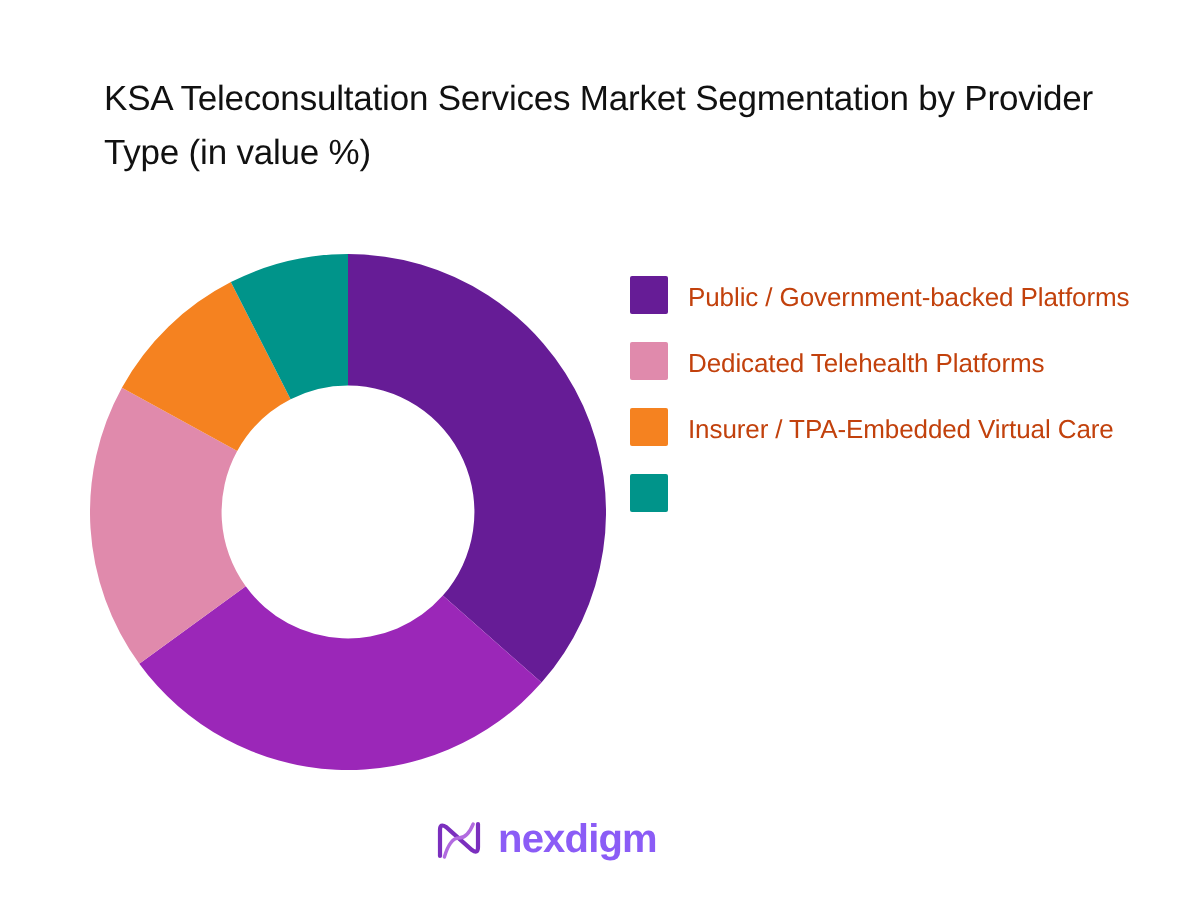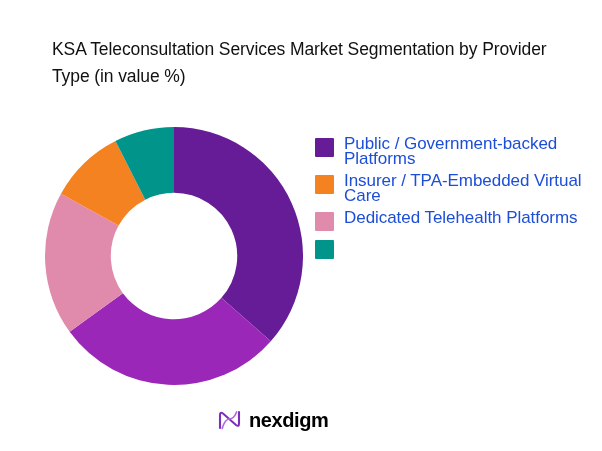--- a/index.html
+++ b/index.html
@@ -57,41 +57,41 @@
   }
   .legend-swatch {
     width: 19px;
     height: 19px;
     flex: 0 0 19px;
     margin-top: 2px;
     margin-right: 10px;
     border-radius: 1px;
   }
   .legend-label {
-    font-size: 17px;
-    line-height: 15px;
-    color: #1d4ed8;
+    font-size: 13px;
+    line-height: 26px;
+    color: #c2410c;
     letter-spacing: -0.05px;
   }
   #logo {
     position: absolute;
     left: 216px;
     top: 407px;
     display: flex;
     align-items: center;
     gap: 7px;
   }
   #logo-mark {
     display: block;
   }
   #logo-text {
     font-size: 20px;
     font-weight: 700;
     letter-spacing: -0.4px;
-    color: #000000;
+    color: #8b5cf6;
   }
 </style>
 </head>
 <body>
 
 <div id="page">
 
   <div id="chart-title">
     <span>KSA Teleconsultation Services Market Segmentation by</span>
     <span>Provider Type (in value %)</span>
@@ -108,26 +108,26 @@
         </g>
     </svg>
   </div>
 
   <div id="legend">
       <div class="legend-item">
         <span class="legend-swatch" style="background: rgb(102, 28, 150);"></span>
         <span class="legend-label">Public / Government-backed Platforms</span>
       </div>
       <div class="legend-item">
+        <span class="legend-swatch" style="background: rgb(224, 138, 172);"></span>
+        <span class="legend-label">Dedicated Telehealth Platforms</span>
+      </div>
+      <div class="legend-item">
         <span class="legend-swatch" style="background: rgb(245, 130, 32);"></span>
         <span class="legend-label">Insurer / TPA-Embedded Virtual Care</span>
-      </div>
-      <div class="legend-item">
-        <span class="legend-swatch" style="background: rgb(224, 138, 172);"></span>
-        <span class="legend-label">Dedicated Telehealth Platforms</span>
       </div>
       <div class="legend-item">
         <span class="legend-swatch" style="background: rgb(0, 148, 138);"></span>
       </div>
     </div>
 
   <div id="logo">
     <svg id="logo-mark" width="26" height="26" viewBox="0 0 26 26">
       <path d="M4 21 L4 8 Q4 4.5 7 6.5 L20 18 Q23 20.2 23 16.5 L23 5" fill="none" stroke="#7B2FBE" stroke-width="2.1" stroke-linecap="round"></path>
       <path d="M6.2 21.5 Q9 12 13.4 12 Q17.8 12 20.6 5" fill="none" stroke="#B26BE0" stroke-width="1.7" stroke-linecap="round"></path>

